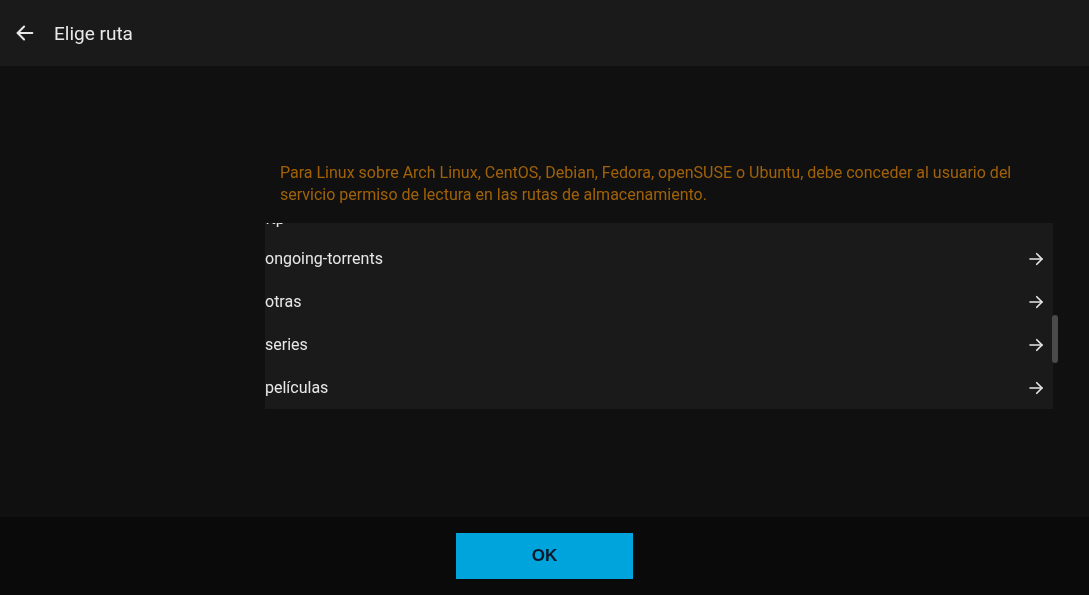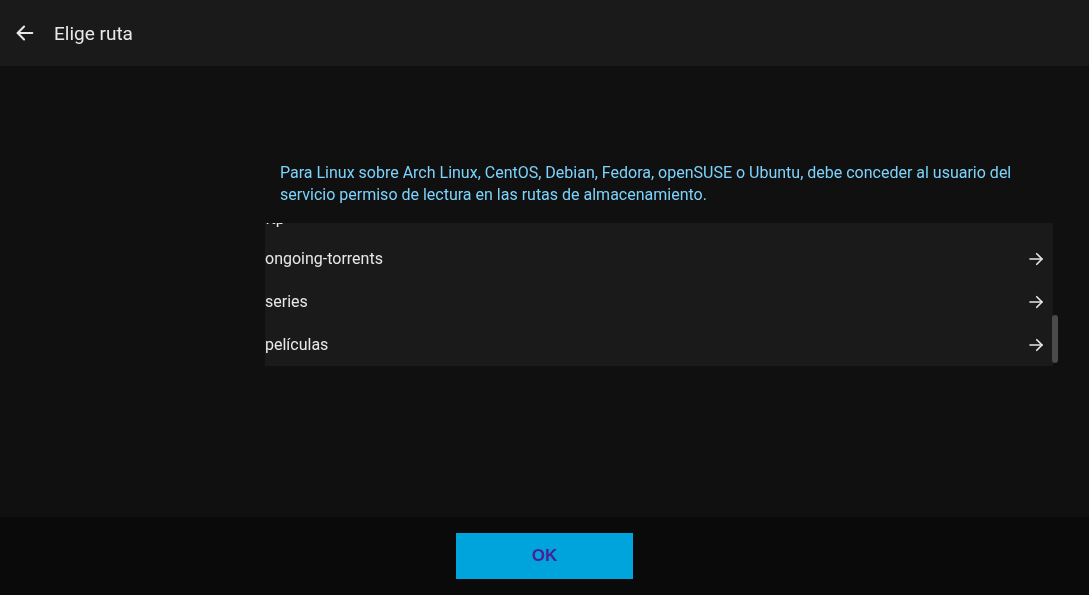--- a/index.html
+++ b/index.html
@@ -38,21 +38,21 @@
   color: #e8e8e8;
 }
 .content {
   padding: 0 0 0 265px;
   position: relative;
 }
 .info-text {
   padding: 96px 30px 0 15px;
   font-size: 16px;
   line-height: 1.35;
-  color: #7dd3fc;
+  color: #a16207;
   max-width: 820px;
 }
 .field-section {
   margin-top: 44px;
   padding: 0 30px 0 0;
 }
 .field-label {
   font-size: 16px;
   color: #e0e0e0;
   margin-bottom: 8px;
@@ -136,21 +136,21 @@
   height: 78px;
   background: #0a0a0a;
   display: flex;
   align-items: center;
   justify-content: center;
 }
 .ok-button {
   width: 177px;
   height: 46px;
   background: #00a4dc;
-  color: #4c1d95;
+  color: #0f172a;
   font-size: 17px;
   font-weight: 600;
   border: none;
   cursor: pointer;
   display: flex;
   align-items: center;
   justify-content: center;
 }
 svg { display: block; }
 </style>
@@ -179,20 +179,29 @@
       <div class="folder-item">
         <span class="name">ongoing-torrents</span>
         <span class="arrow-right">
           <svg width="18" height="18" viewBox="0 0 24 24" fill="none" stroke="#e8e8e8" stroke-width="2.2" stroke-linecap="round" stroke-linejoin="round">
             <line x1="4" y1="12" x2="20" y2="12"></line>
             <polyline points="13 5 20 12 13 19"></polyline>
           </svg>
         </span>
       </div>
       <div class="folder-item">
+        <span class="name">otras</span>
+        <span class="arrow-right">
+          <svg width="18" height="18" viewBox="0 0 24 24" fill="none" stroke="#e8e8e8" stroke-width="2.2" stroke-linecap="round" stroke-linejoin="round">
+            <line x1="4" y1="12" x2="20" y2="12"></line>
+            <polyline points="13 5 20 12 13 19"></polyline>
+          </svg>
+        </span>
+      </div>
+      <div class="folder-item">
         <span class="name">series</span>
         <span class="arrow-right">
           <svg width="18" height="18" viewBox="0 0 24 24" fill="none" stroke="#e8e8e8" stroke-width="2.2" stroke-linecap="round" stroke-linejoin="round">
             <line x1="4" y1="12" x2="20" y2="12"></line>
             <polyline points="13 5 20 12 13 19"></polyline>
           </svg>
         </span>
       </div>
       <div class="folder-item">
         <span class="name">películas</span>

